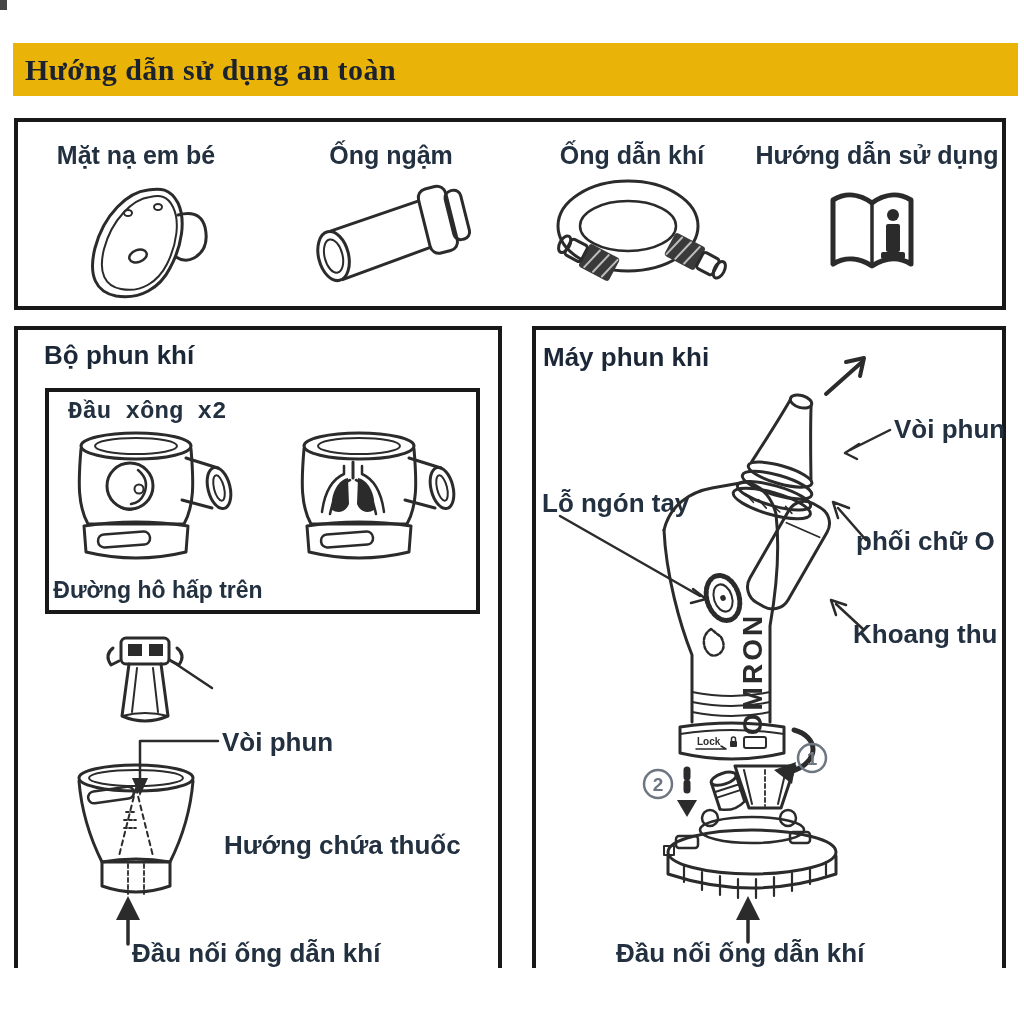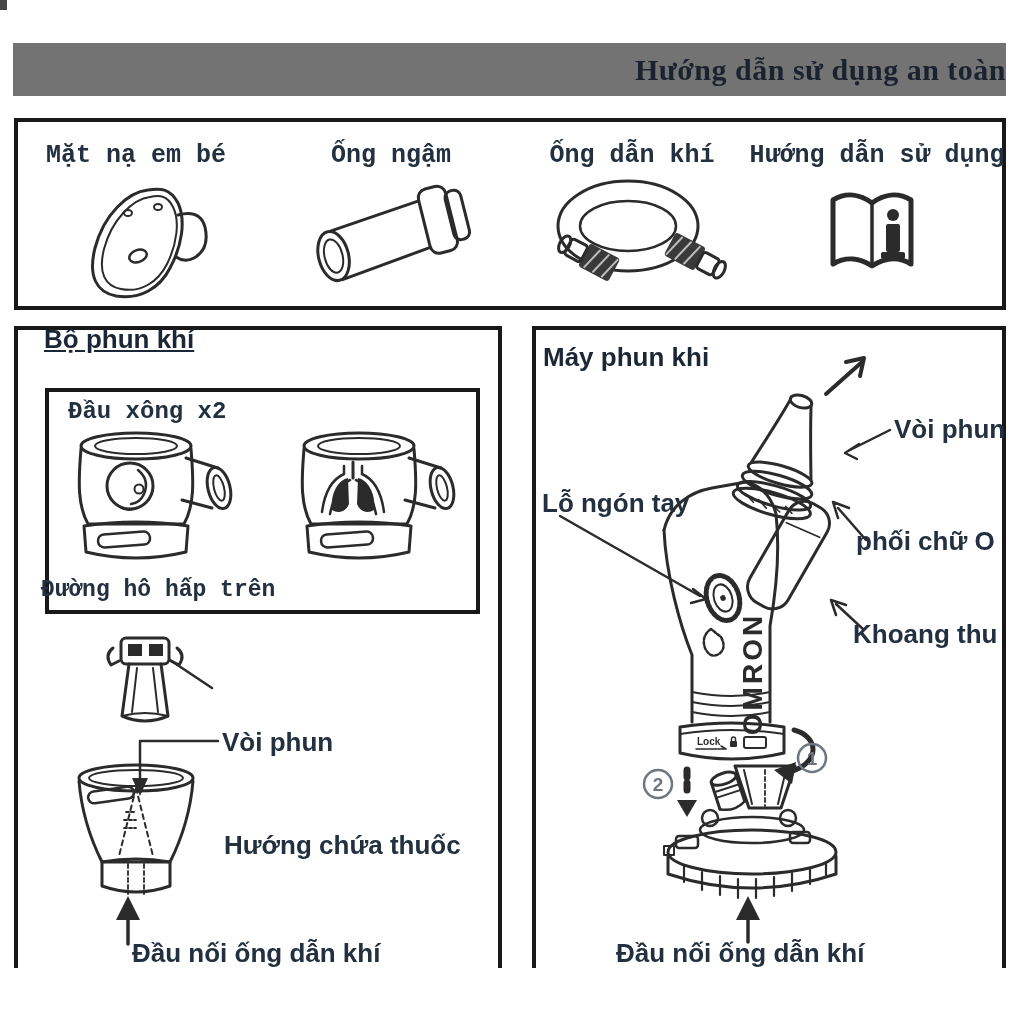--- a/index.html
+++ b/index.html
@@ -1,30 +1,30 @@
 <!DOCTYPE html>
 <html><head>
 <meta charset="utf-8">
 <style>
   html,body{margin:0;padding:0;background:#ffffff;}
   #stage{position:relative;width:1024px;height:1024px;background:#ffffff;overflow:hidden;
          font-family:"Liberation Sans","DejaVu Sans",sans-serif;}
   .abs{position:absolute;}
-  .banner{background:#737373;display:flex;align-items:center;justify-content:flex-end;}
+  .banner{background:#eab308;display:flex;align-items:center;justify-content:flex-start;padding-left:12px;}
   .banner-title{font-family:"Liberation Serif","DejaVu Serif",serif;font-weight:bold;
                 font-size:30px;color:#1a2230;letter-spacing:.5px;}
   .box{border:4px solid #181818;box-sizing:border-box;background:transparent;}
   .box.no-bottom{border-bottom:none;}
   .lbl{color:#22303f;font-weight:bold;white-space:nowrap;}
   .lbl-25{font-size:25px;}
   .lbl-26{font-size:26px;}
   .lbl-23{font-size:23px;}
   .lbl-24{font-size:24px;font-family:Liberation Mono, monospace;}
   .heading{color:#1b2737;font-weight:bold;font-size:26px;white-space:nowrap;}
-  .ctr{transform:translateX(-50%);font-family:Liberation Mono, monospace;}
+  .ctr{transform:translateX(-50%);}
   svg text{font-family:"Liberation Sans","DejaVu Sans",sans-serif;}
   .artifact{background:#474747;}
 </style>
 </head>
 <body>
 
 <div id="stage">
 
   <div class="abs artifact" style="left:0;top:0;width:7px;height:10px;"></div>
 
@@ -32,21 +32,21 @@
     <span class="banner-title">Hướng dẫn sử dụng an toàn</span>
   </div>
 
   <div class="abs box" style="left:14px;top:118px;width:992px;height:192px;"></div>
   <div class="abs lbl lbl-25 ctr" style="left:136px;top:141px;">Mặt nạ em bé</div>
   <div class="abs lbl lbl-25 ctr" style="left:391px;top:141px;">Ống ngậm</div>
   <div class="abs lbl lbl-25 ctr" style="left:632px;top:141px;">Ống dẫn khí</div>
   <div class="abs lbl lbl-25 ctr" style="left:877px;top:141px;">Hướng dẫn sử dụng</div>
 
   <div class="abs box no-bottom" style="left:14px;top:326px;width:488px;height:642px;"></div>
-  <div class="abs heading" style="left:44px;top:324px;text-decoration:underline;">Bộ phun khí</div>
+  <div class="abs heading" style="left:44px;top:340px;">Bộ phun khí</div>
 
   <div class="abs box" style="left:45px;top:388px;width:435px;height:226px;"></div>
   <div class="abs lbl lbl-24" style="left:68px;top:398px;">Đầu xông x2</div>
   <div class="abs lbl lbl-23 ctr" style="left:158px;top:577px;">Đường hô hấp trên</div>
 
   <div class="abs lbl lbl-26" style="left:222px;top:727px;">Vòi phun</div>
   <div class="abs lbl lbl-26" style="left:224px;top:830px;">Hướng chứa thuốc</div>
   <div class="abs lbl lbl-26" style="left:132px;top:938px;">Đầu nối ống dẫn khí</div>
 
   <div class="abs box no-bottom" style="left:532px;top:326px;width:474px;height:642px;"></div>

